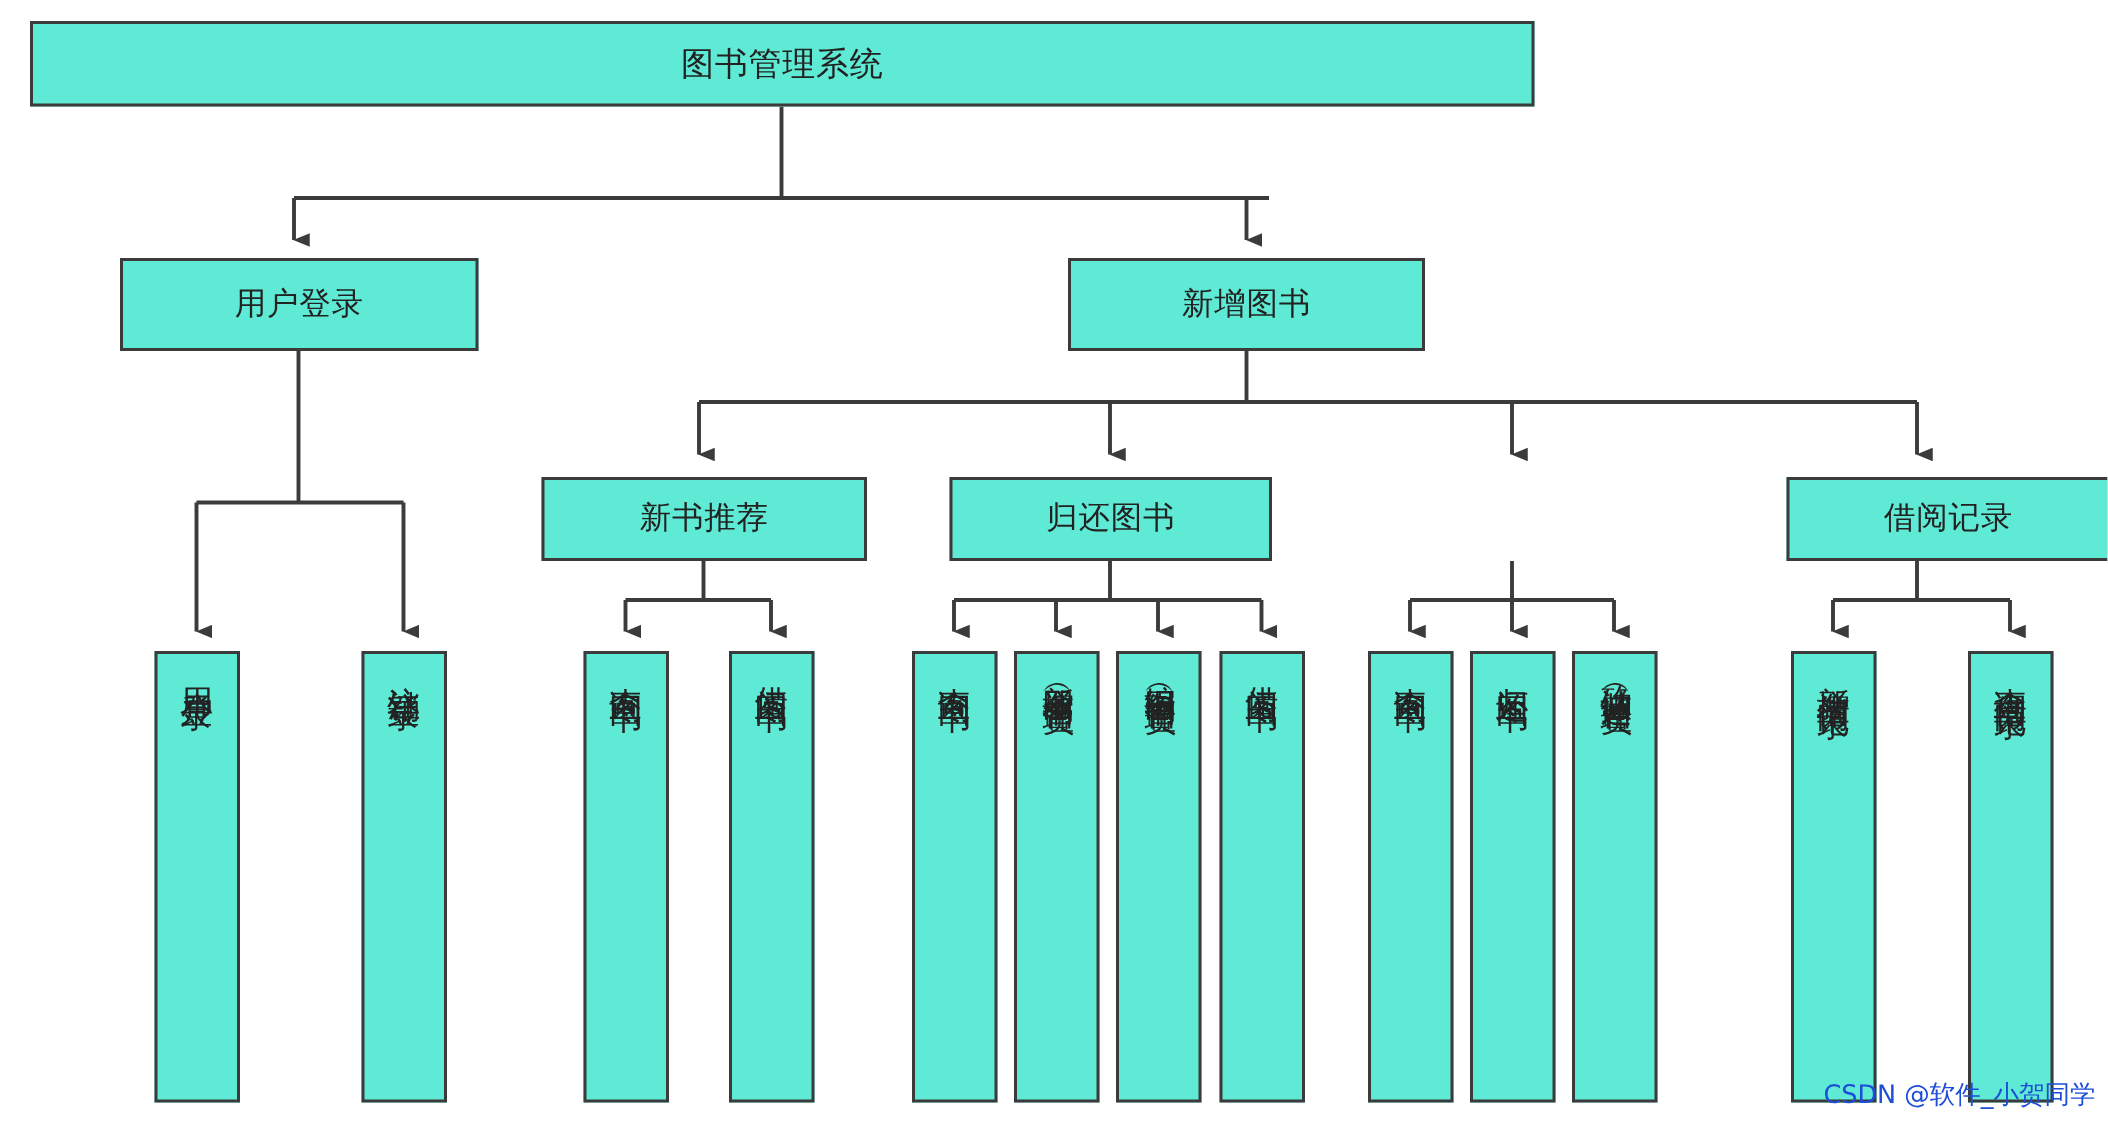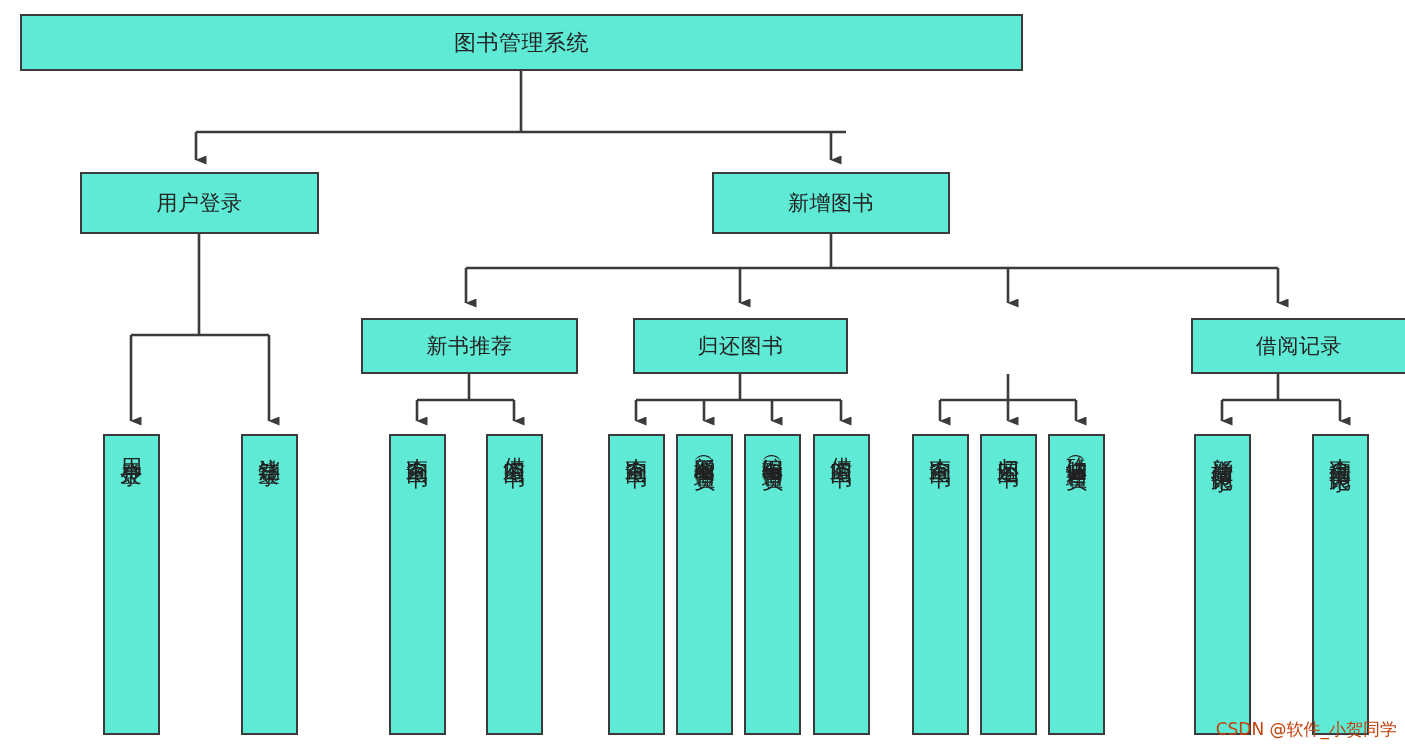--- a/index.html
+++ b/index.html
@@ -67,21 +67,21 @@
   }
   .node.v.tall .lbl {
     font-size: 21px;
     letter-spacing: 2px;
   }
   .watermark {
     position: absolute;
     right: 8px;
     bottom: 6px;
     font-size: 17px;
-    color: #c2410c;
+    color: #1d4ed8;
     z-index: 5;
     white-space: nowrap;
     font-family: "DejaVu Sans", sans-serif;
   }
 </style>
 </head>
 <body>
 
 <div id="canvas">
 

